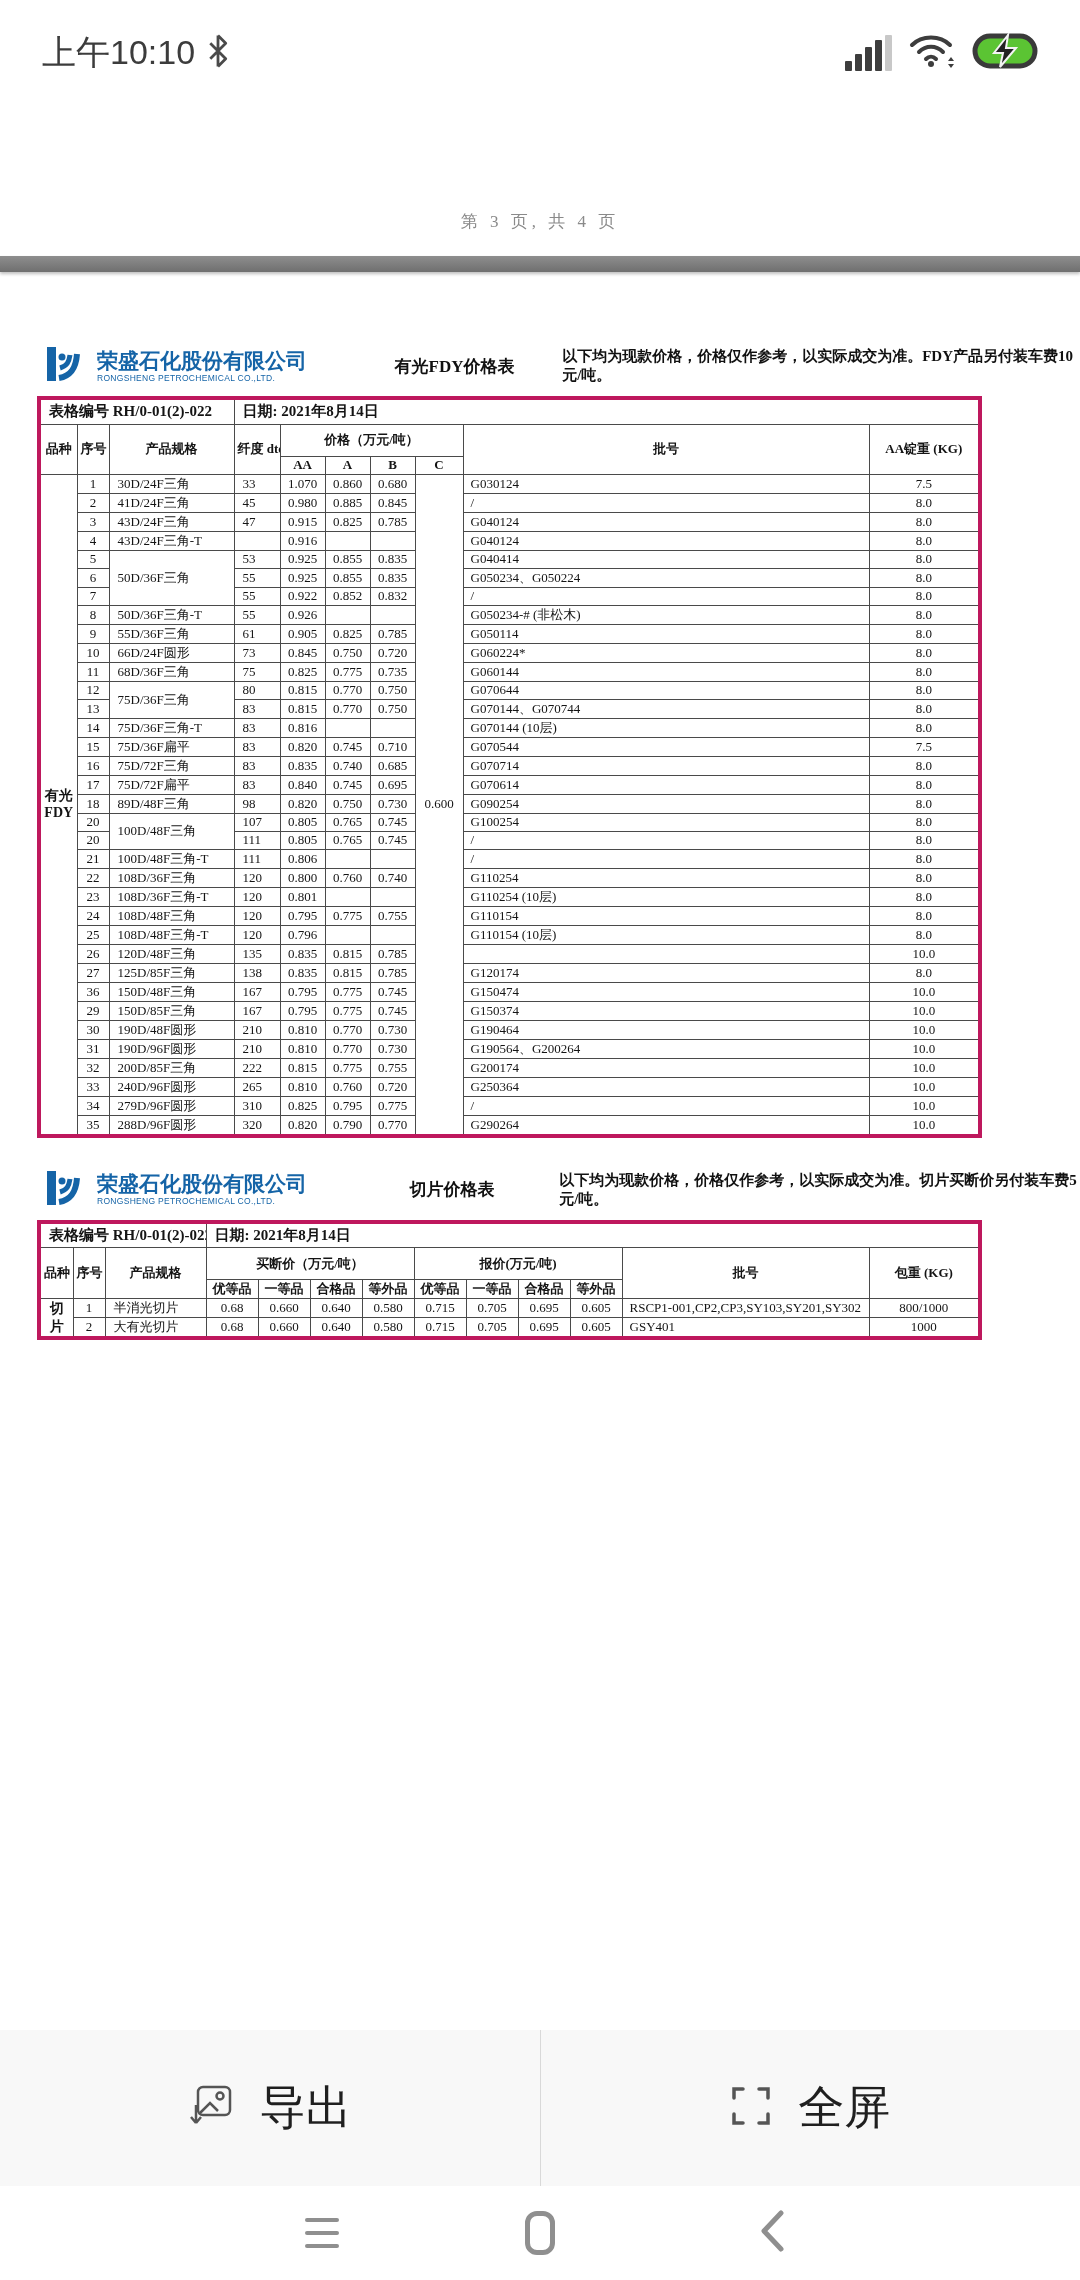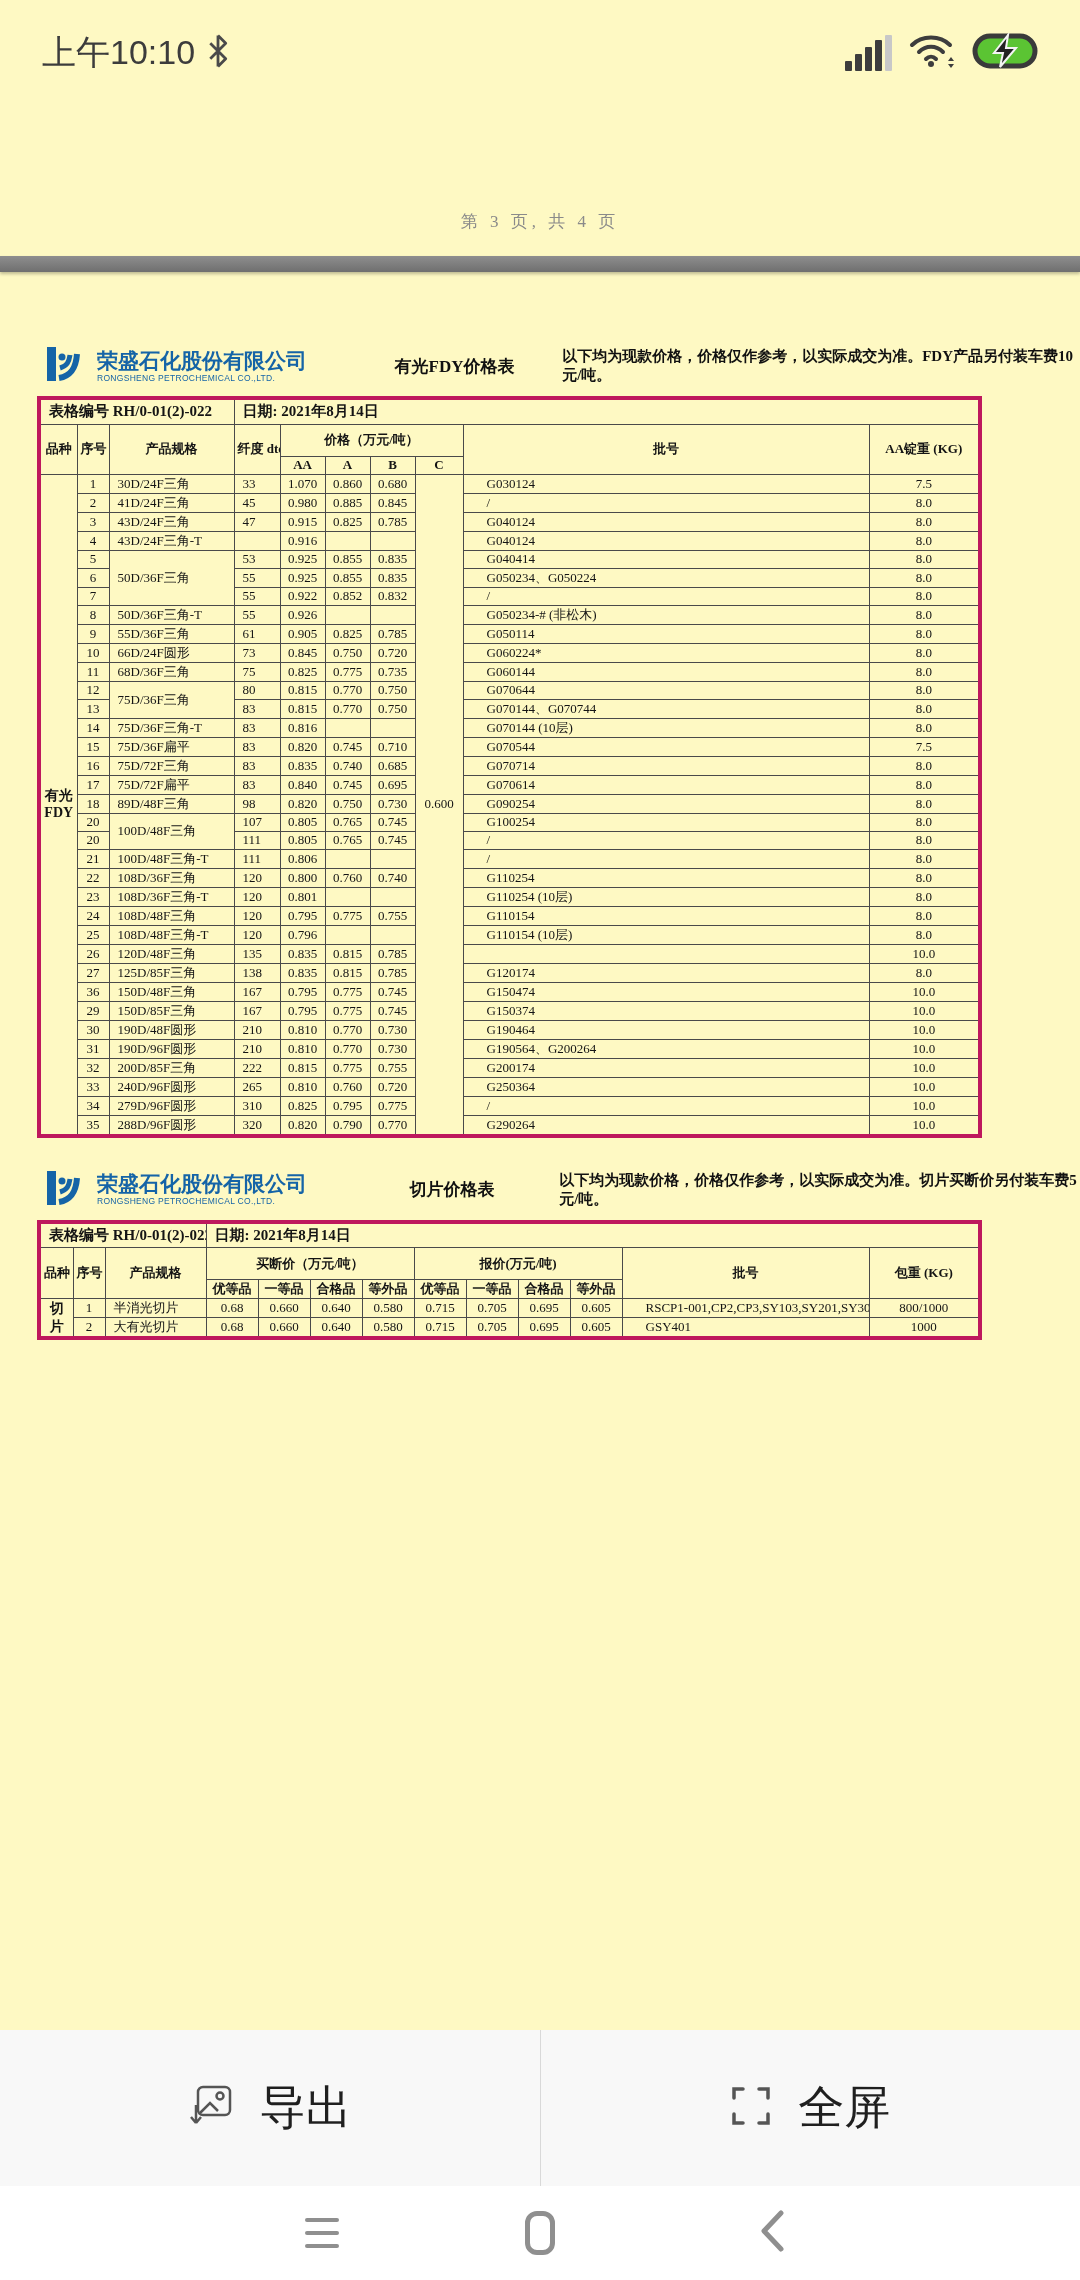--- a/index.html
+++ b/index.html
@@ -1,16 +1,16 @@
 <!DOCTYPE html>
 <html><head>
 <meta charset="utf-8">
 <style>
   html,body{margin:0;padding:0;background:#dfdfdf;}
-  .screen{position:relative;width:1080px;height:2280px;background:#fef9c3;overflow:hidden;
+  .screen{position:relative;width:1080px;height:2280px;background:#ffffff;overflow:hidden;
           font-family:"Liberation Sans",sans-serif;color:#1a1a1a;}
 
   
   .status-bar{position:absolute;top:0;left:0;width:100%;height:92px;
               display:flex;justify-content:space-between;align-items:center;
               padding:14px 42px 0 42px;box-sizing:border-box;}
   .sb-left{display:flex;align-items:center;gap:12px;}
   .sb-time{font-size:34px;color:#3c3c3c;}
   .sb-right{display:flex;align-items:center;gap:16px;}
   .sig{display:flex;align-items:flex-end;gap:3px;height:36px;}
@@ -43,21 +43,21 @@
               font-size:13px;color:#141414;overflow:hidden;white-space:nowrap;padding:0 3px;}
   tr.meta-row td{height:26px;font-size:15px;font-weight:bold;text-align:left;padding-left:8px;}
   table.price thead th{font-weight:bold;text-align:center;}
   .h-top{height:32px;font-size:14px;}
   .h-sub th{height:18px;font-size:13px;}
   .prelines{white-space:pre-line;line-height:1.15;}
   table.price tbody td{height:18px;text-align:center;}
   table.price tbody td.cat{font-weight:bold;font-size:14px;white-space:pre-line;line-height:1.25;}
   table.price tbody td.spec{text-align:left;padding-left:8px;}
   table.price tbody td.fiber{text-align:left;padding-left:8px;}
-  table.price tbody td.batch{text-align:left;padding-left:23px;}
+  table.price tbody td.batch{text-align:left;padding-left:7px;}
 
   
   .banner{position:absolute;top:1966px;left:0;width:100%;height:64px;background:#efeff0;
           border-top:1px solid #e2e2e2;display:flex;align-items:center;justify-content:center;
           font-size:29px;color:#8f8f8f;}
   .action-bar{position:absolute;top:2030px;left:0;width:100%;height:156px;background:#f8f8f8;
               display:flex;border-bottom:1px solid #e6e6e6;}
   .action{flex:1;display:flex;align-items:center;justify-content:center;gap:26px;}
   .action + .action{border-left:1px solid #d9d9d9;}
   .action-label{font-size:46px;color:#1f1f1f;}

